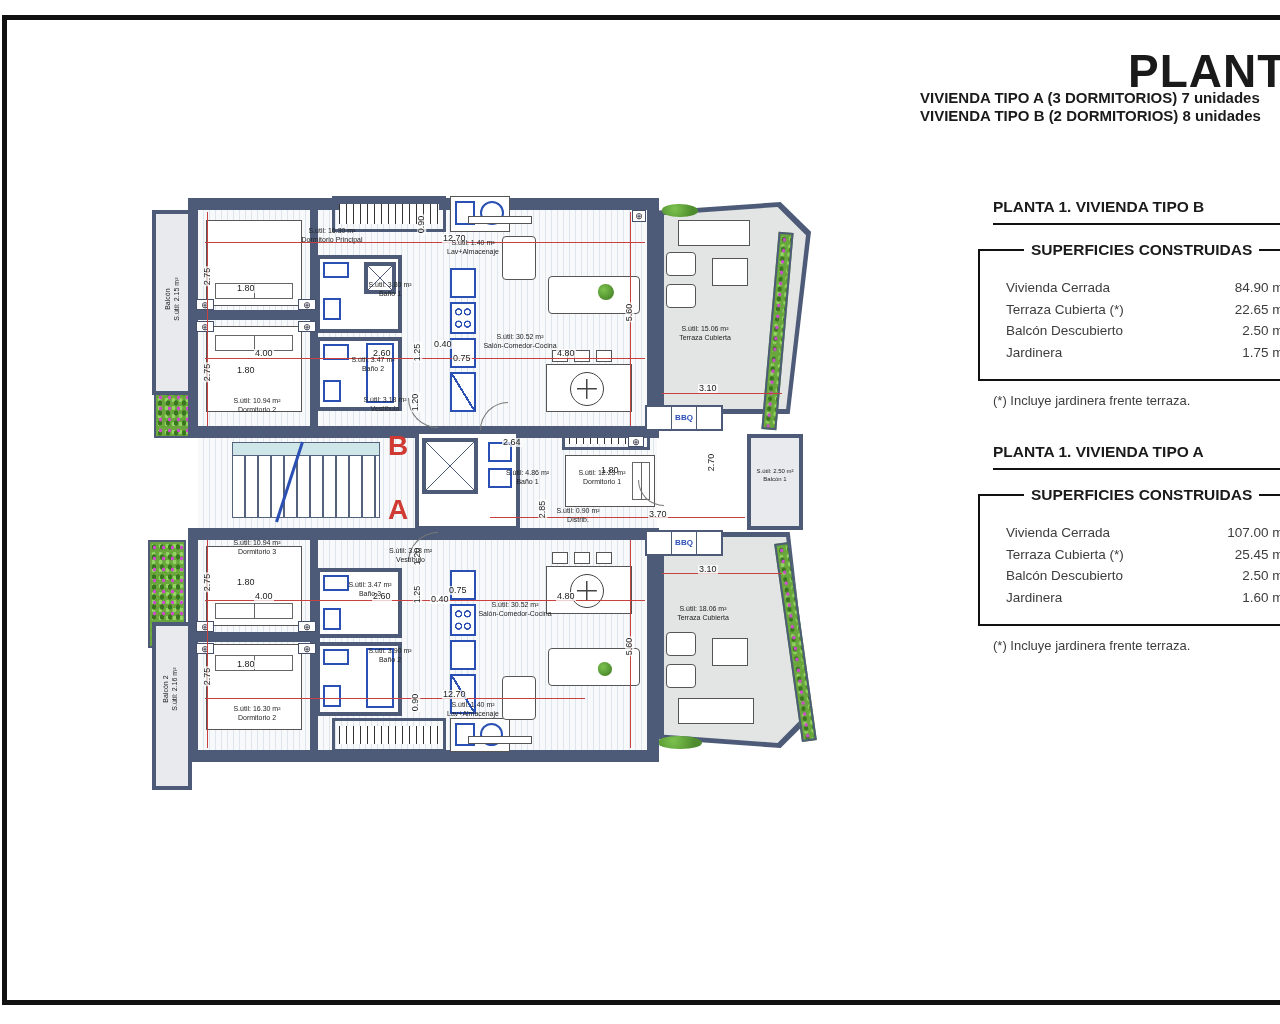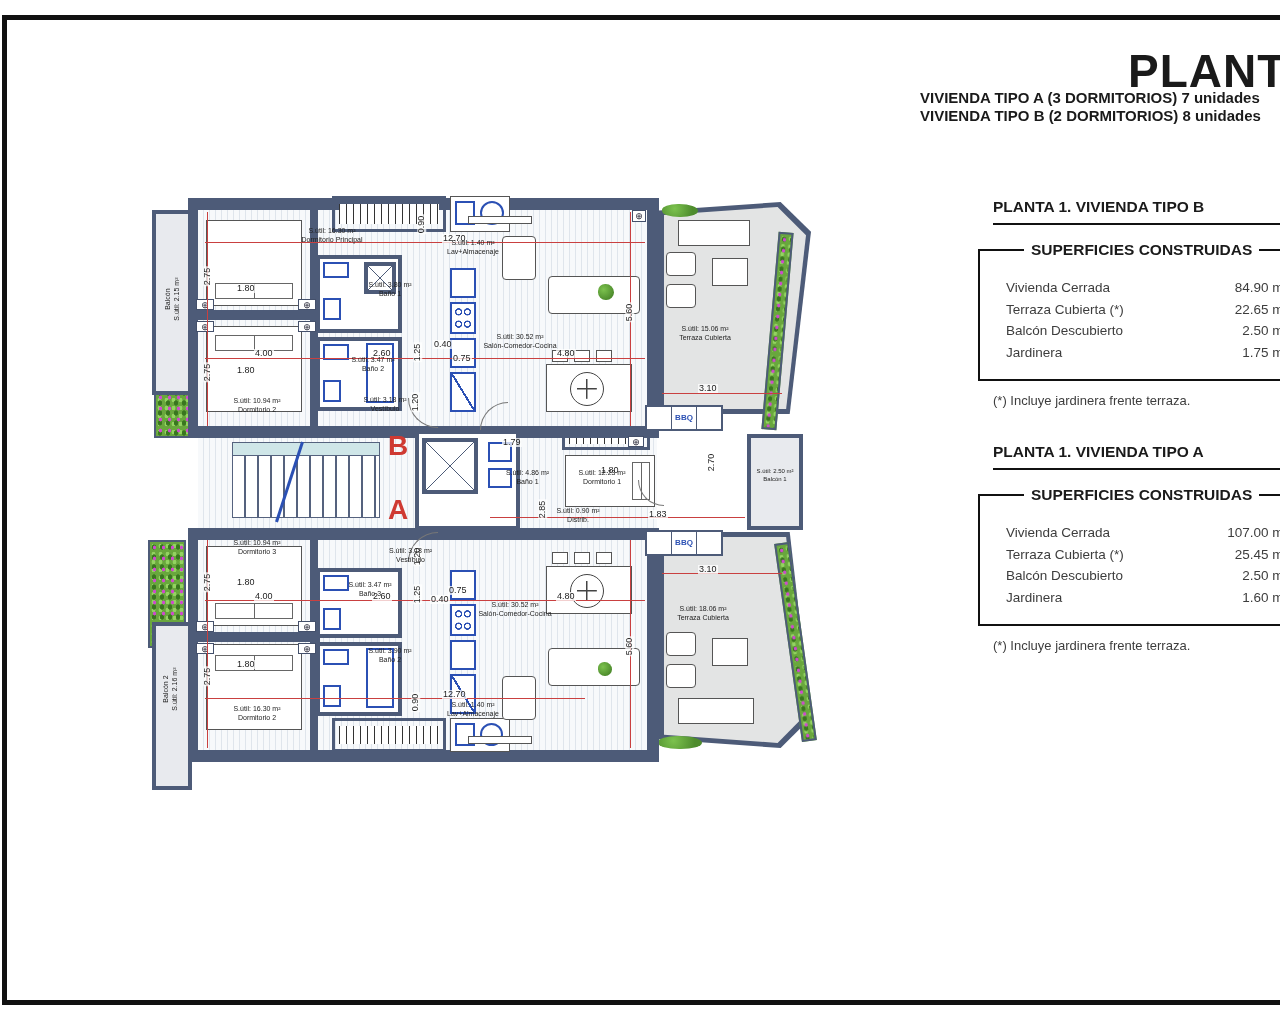--- a/index.html
+++ b/index.html
@@ -307,23 +307,23 @@
   <span class="dim" style="left:292px;top:54px;">12.70</span>
   <span class="dim" style="left:222px;top:169px;">2.60</span>
   <span class="dim dimv" style="left:258px;top:168px;">1.25</span>
   <span class="dim" style="left:283px;top:160px;">0.40</span>
   <span class="dim" style="left:302px;top:174px;">0.75</span>
   <span class="dim" style="left:406px;top:169px;">4.80</span>
   <span class="dim dimv" style="left:470px;top:128px;">5.60</span>
   <span class="dim" style="left:548px;top:204px;">3.10</span>
   <span class="dim dimv" style="left:256px;top:218px;">1.20</span>
 
-  <span class="dim" style="left:352px;top:258px;">1.79</span>
+  <span class="dim" style="left:352px;top:258px;">2.64</span>
   <span class="dim dimv" style="left:383px;top:325px;">2.85</span>
-  <span class="dim" style="left:498px;top:330px;">1.83</span>
+  <span class="dim" style="left:498px;top:330px;">3.70</span>
   <span class="dim" style="left:450px;top:286px;">1.80</span>
   <span class="dim dimv" style="left:552px;top:278px;">2.70</span>
 
   <span class="dim" style="left:548px;top:385px;">3.10</span>
   <span class="dim dimv" style="left:258px;top:372px;">1.20</span>
   <span class="dim dimv" style="left:48px;top:398px;">2.75</span>
   <span class="dim" style="left:86px;top:398px;">1.80</span>
   <span class="dim" style="left:104px;top:412px;">4.00</span>
   <span class="dim" style="left:222px;top:412px;">2.60</span>
   <span class="dim dimv" style="left:258px;top:410px;">1.25</span>

